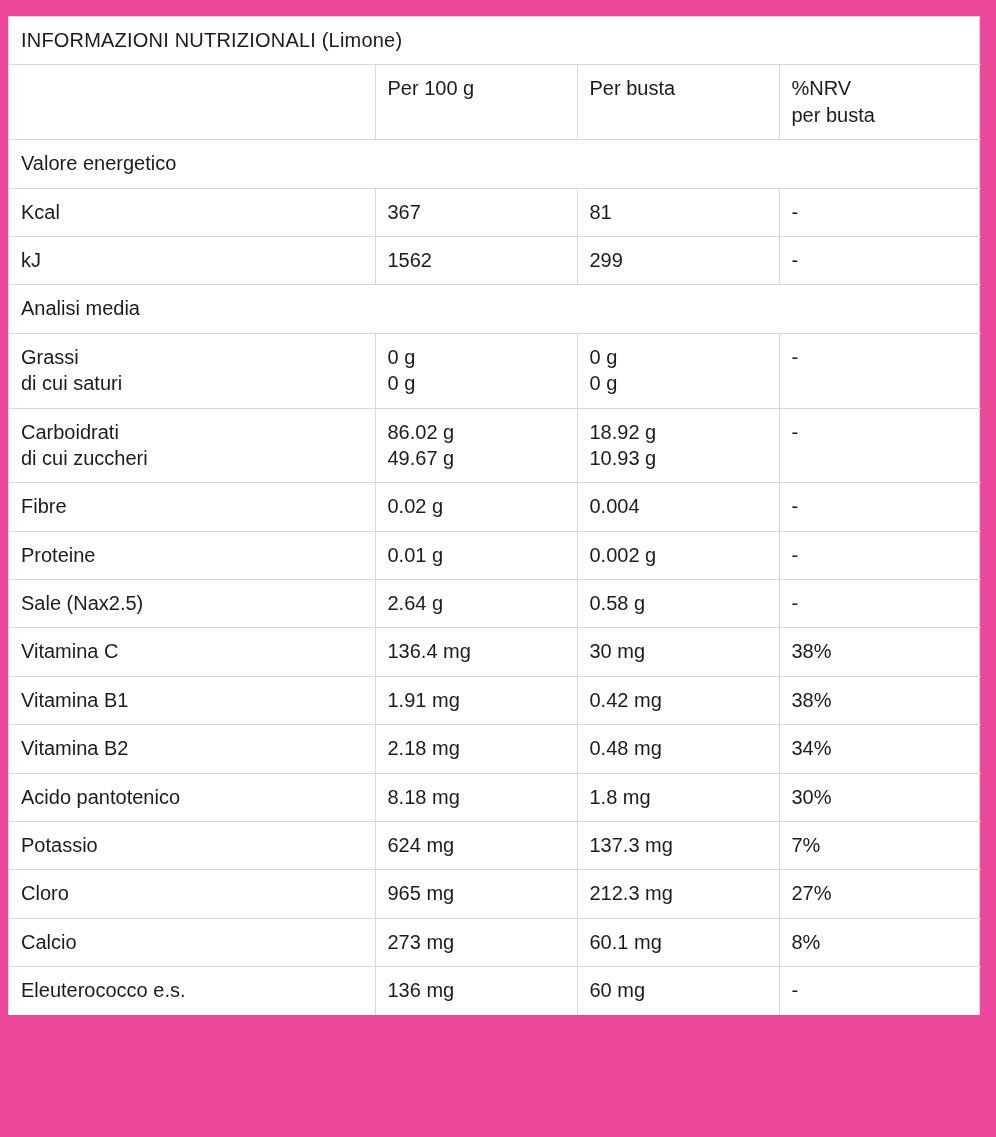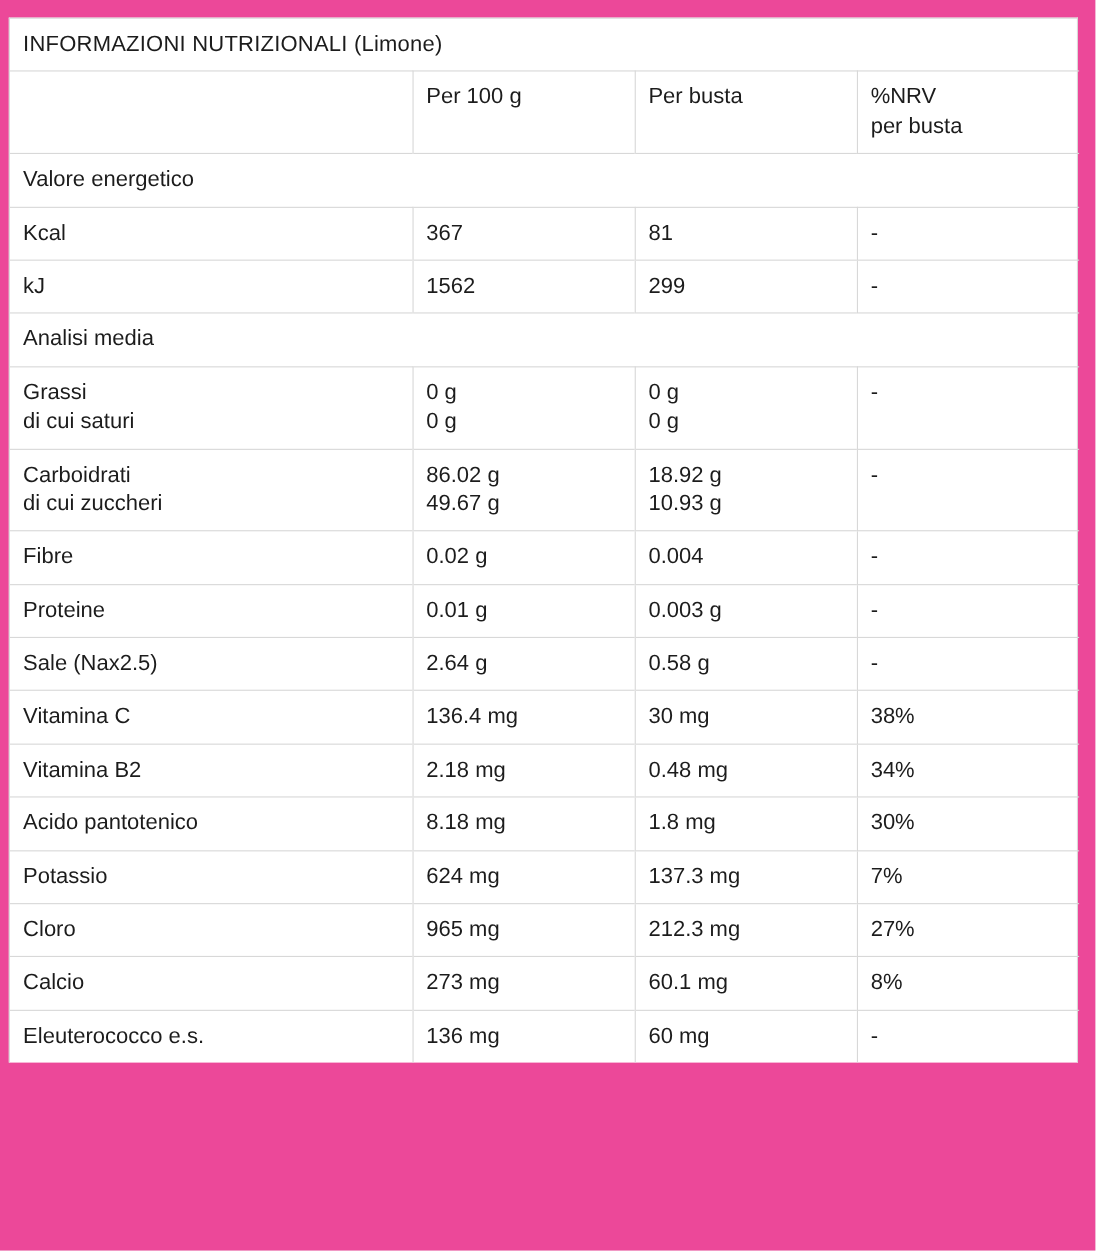--- a/index.html
+++ b/index.html
@@ -155,36 +155,42 @@
 
         <tr>
           <td>Fibre</td>
           <td>0.02 g</td>
           <td>0.004</td>
           <td class="dash">-</td>
         </tr>
         <tr>
           <td>Proteine</td>
           <td>0.01 g</td>
-          <td>0.003 g</td>
+          <td>0.002 g</td>
           <td class="dash">-</td>
         </tr>
         <tr>
           <td>Sale (Nax2.5)</td>
           <td>2.64 g</td>
           <td>0.58 g</td>
           <td class="dash">-</td>
         </tr>
         <tr>
           <td>Vitamina C</td>
           <td>136.4 mg</td>
           <td>30 mg</td>
           <td>38%</td>
         </tr>
         <tr>
+          <td>Vitamina B1</td>
+          <td>1.91 mg</td>
+          <td>0.42 mg</td>
+          <td>38%</td>
+        </tr>
+        <tr>
           <td>Vitamina B2</td>
           <td>2.18 mg</td>
           <td>0.48 mg</td>
           <td>34%</td>
         </tr>
         <tr>
           <td>Acido pantotenico</td>
           <td>8.18 mg</td>
           <td>1.8 mg</td>
           <td>30%</td>

